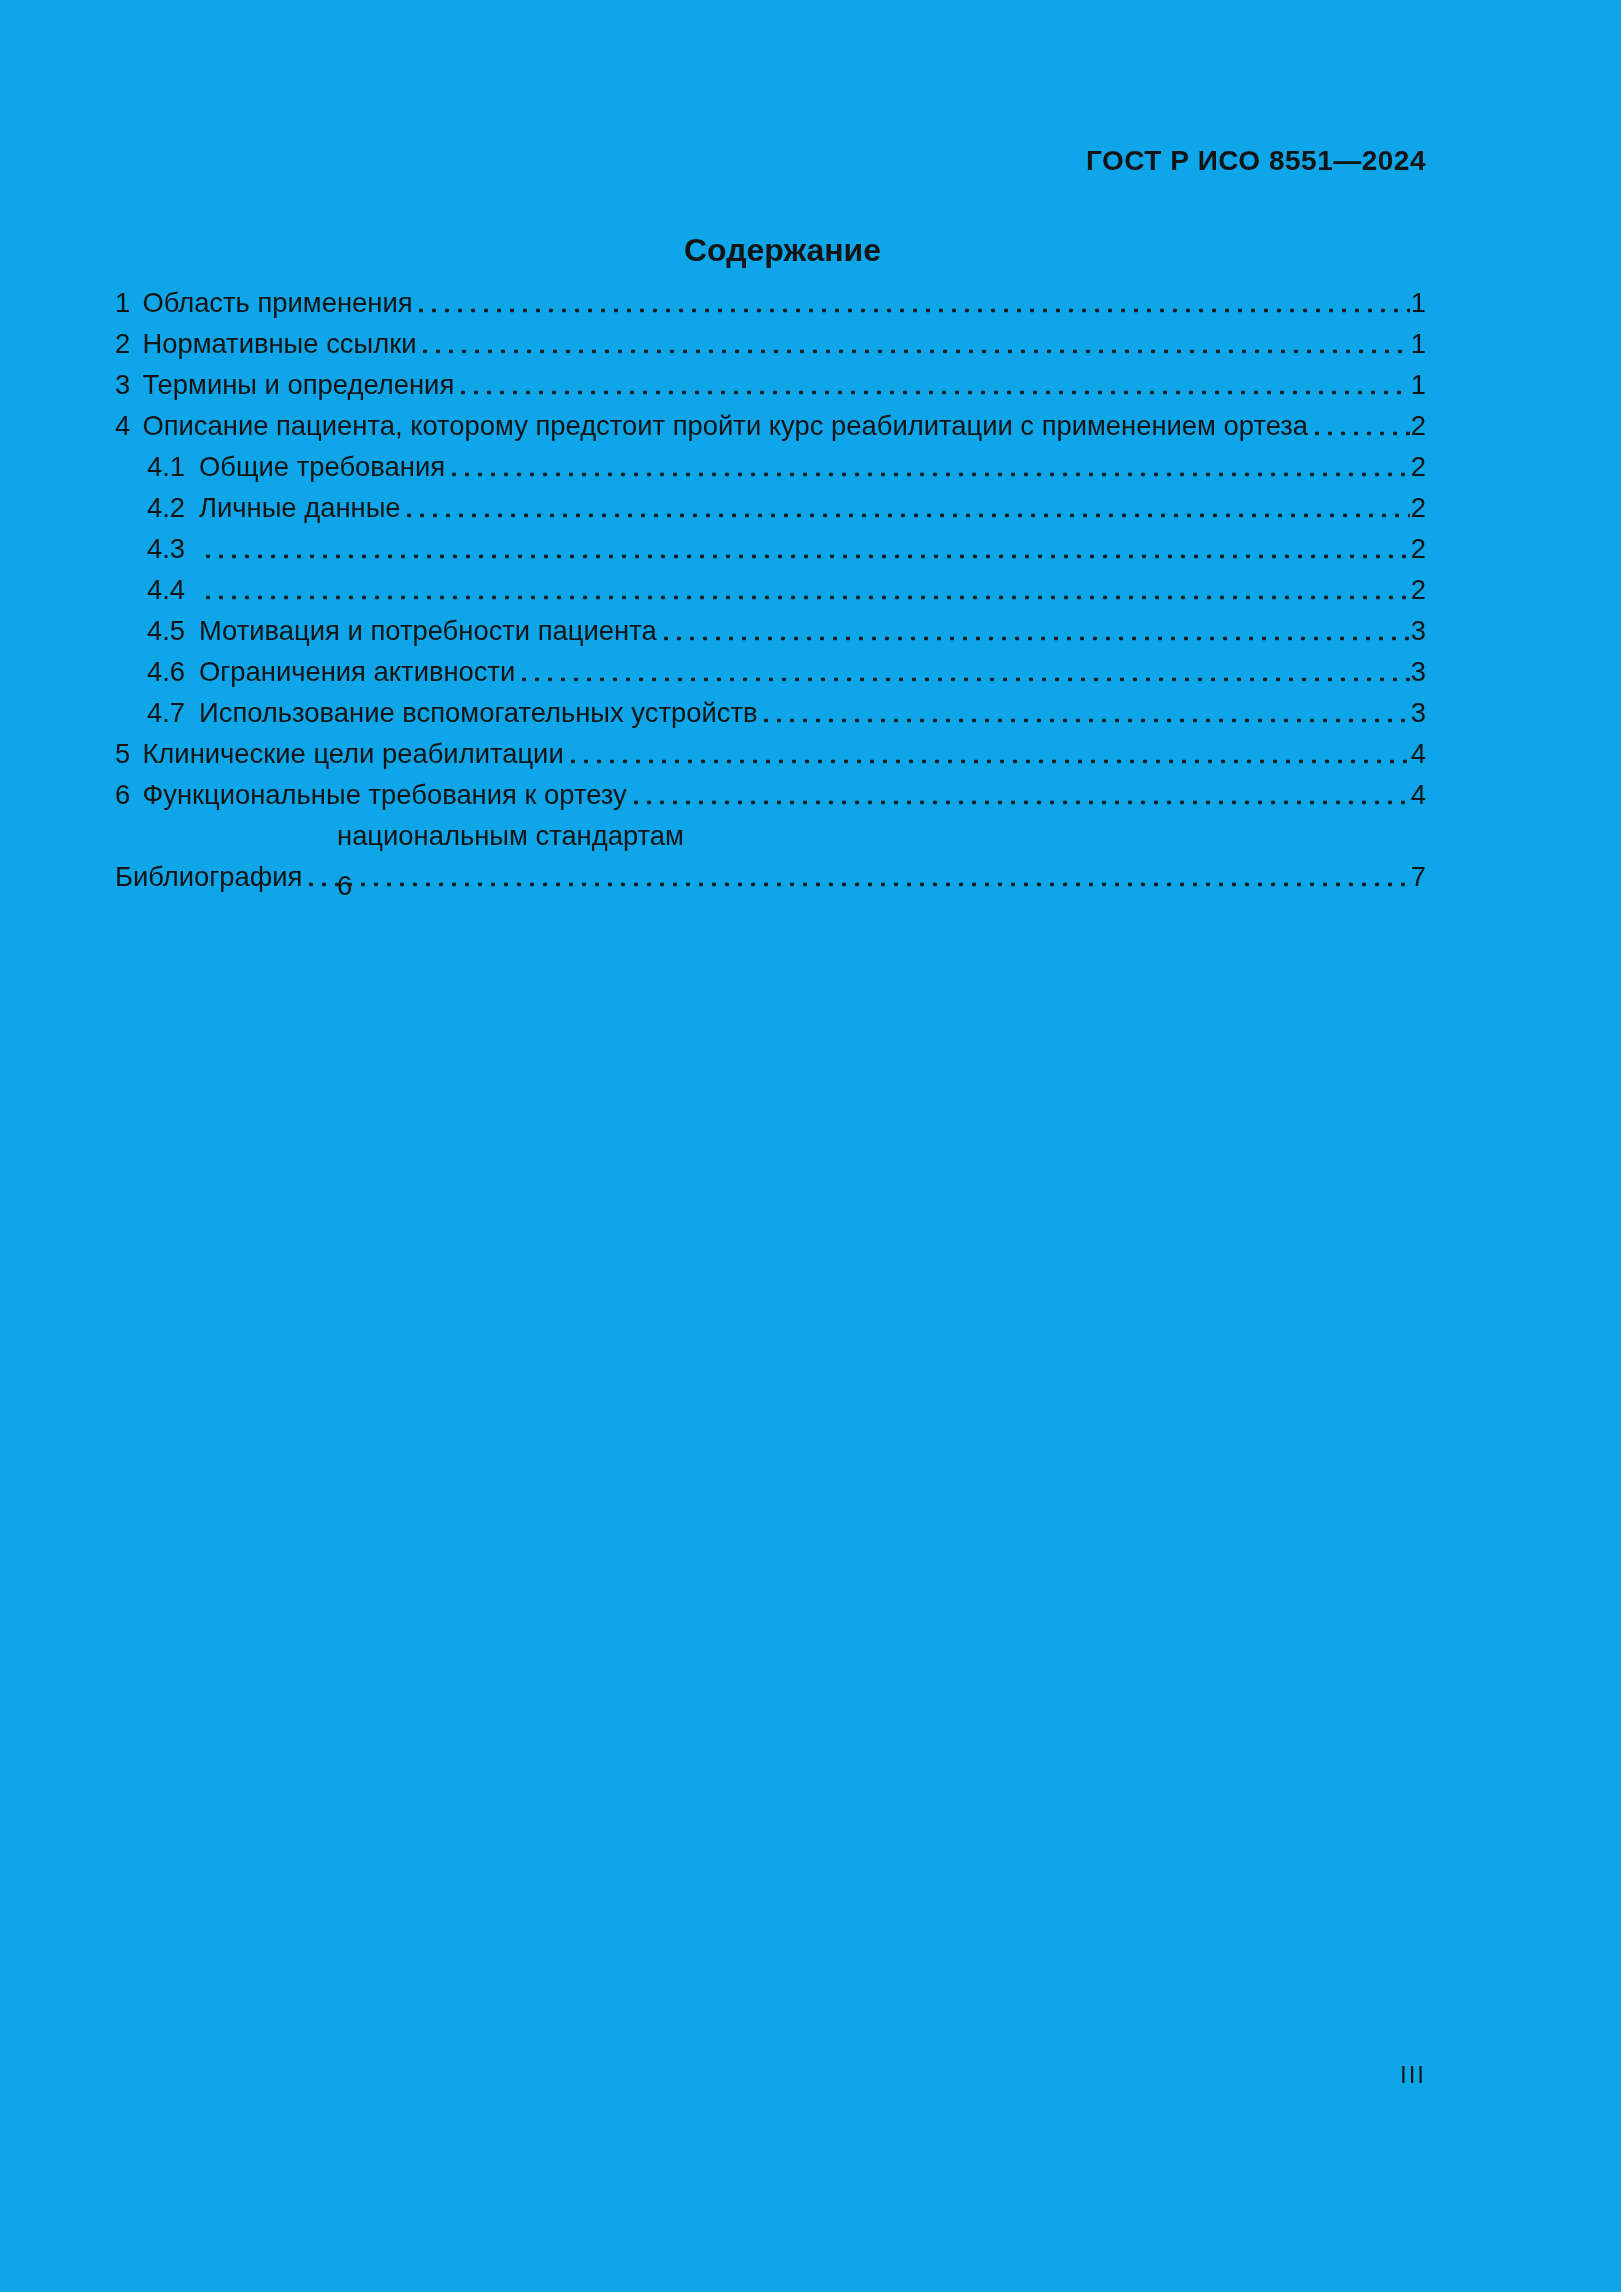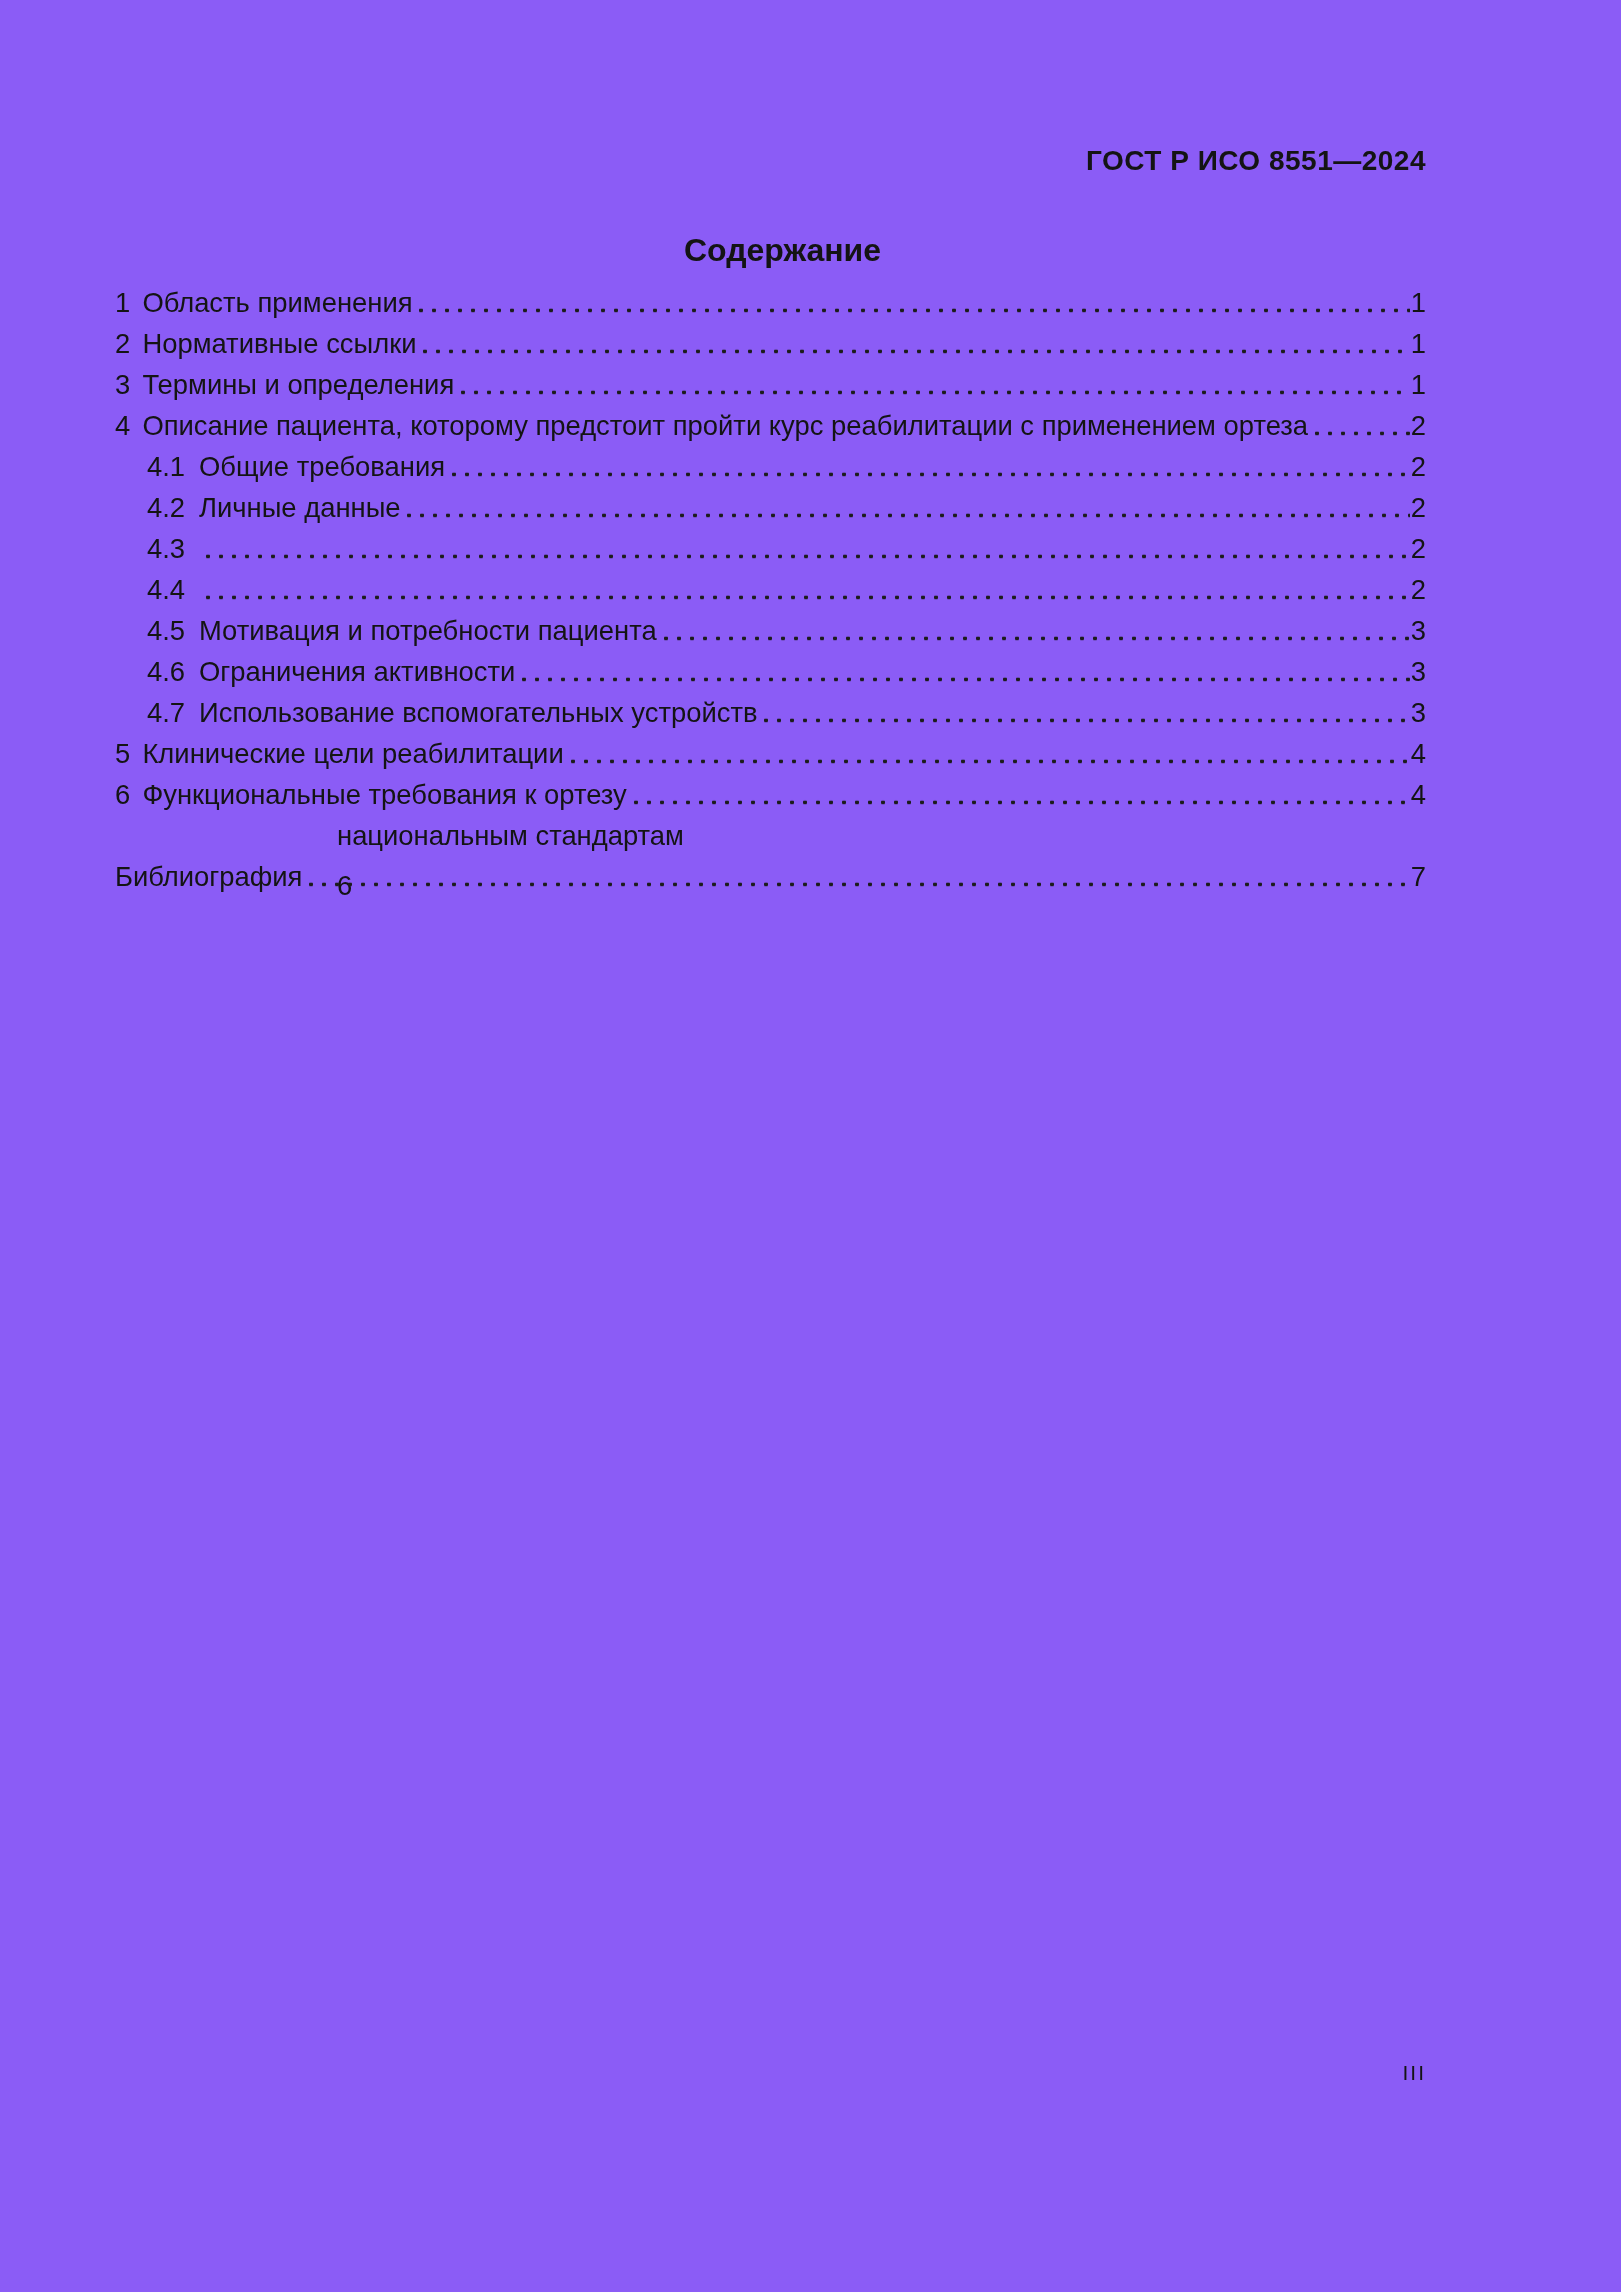--- a/index.html
+++ b/index.html
@@ -1,20 +1,20 @@
 <!DOCTYPE html>
 <html lang="ru"><head>
 <meta charset="utf-8">
 <style>
   html,body { margin:0; padding:0; background:#888; }
   .page {
     position:relative;
     width:1621px; height:2293px;
     margin:0 auto;
-    background:#8b5cf6;
+    background:#0ea5e9;
     font-family:"Liberation Sans", sans-serif;
     color:#141414;
     overflow:hidden;
   }
   .doc-header {
     position:absolute;
     top:145px; left:115px; width:1311px;
     text-align:right;
     font-size:28px; font-weight:bold;
     letter-spacing:0.5px;
@@ -53,21 +53,21 @@
     background-image:radial-gradient(circle at 2px 3.4px, #1c1c1c 1.9px, rgba(0,0,0,0) 2.2px);
     background-size:13px 6.9px;
     background-repeat:repeat-x;
     background-position:left bottom;
   }
   .toc-page { flex:0 0 auto; }
   .doc-footer {
     position:absolute;
     top:2061px; left:115px; width:1311px;
     text-align:right;
-    font-size:21px;
+    font-size:24px;
     letter-spacing:2px;
   }
 </style>
 </head>
 <body>
 
 <div class="page">
   <div class="doc-header">
     <span>ГОСТ Р ИСО 8551—2024</span>
   </div>

